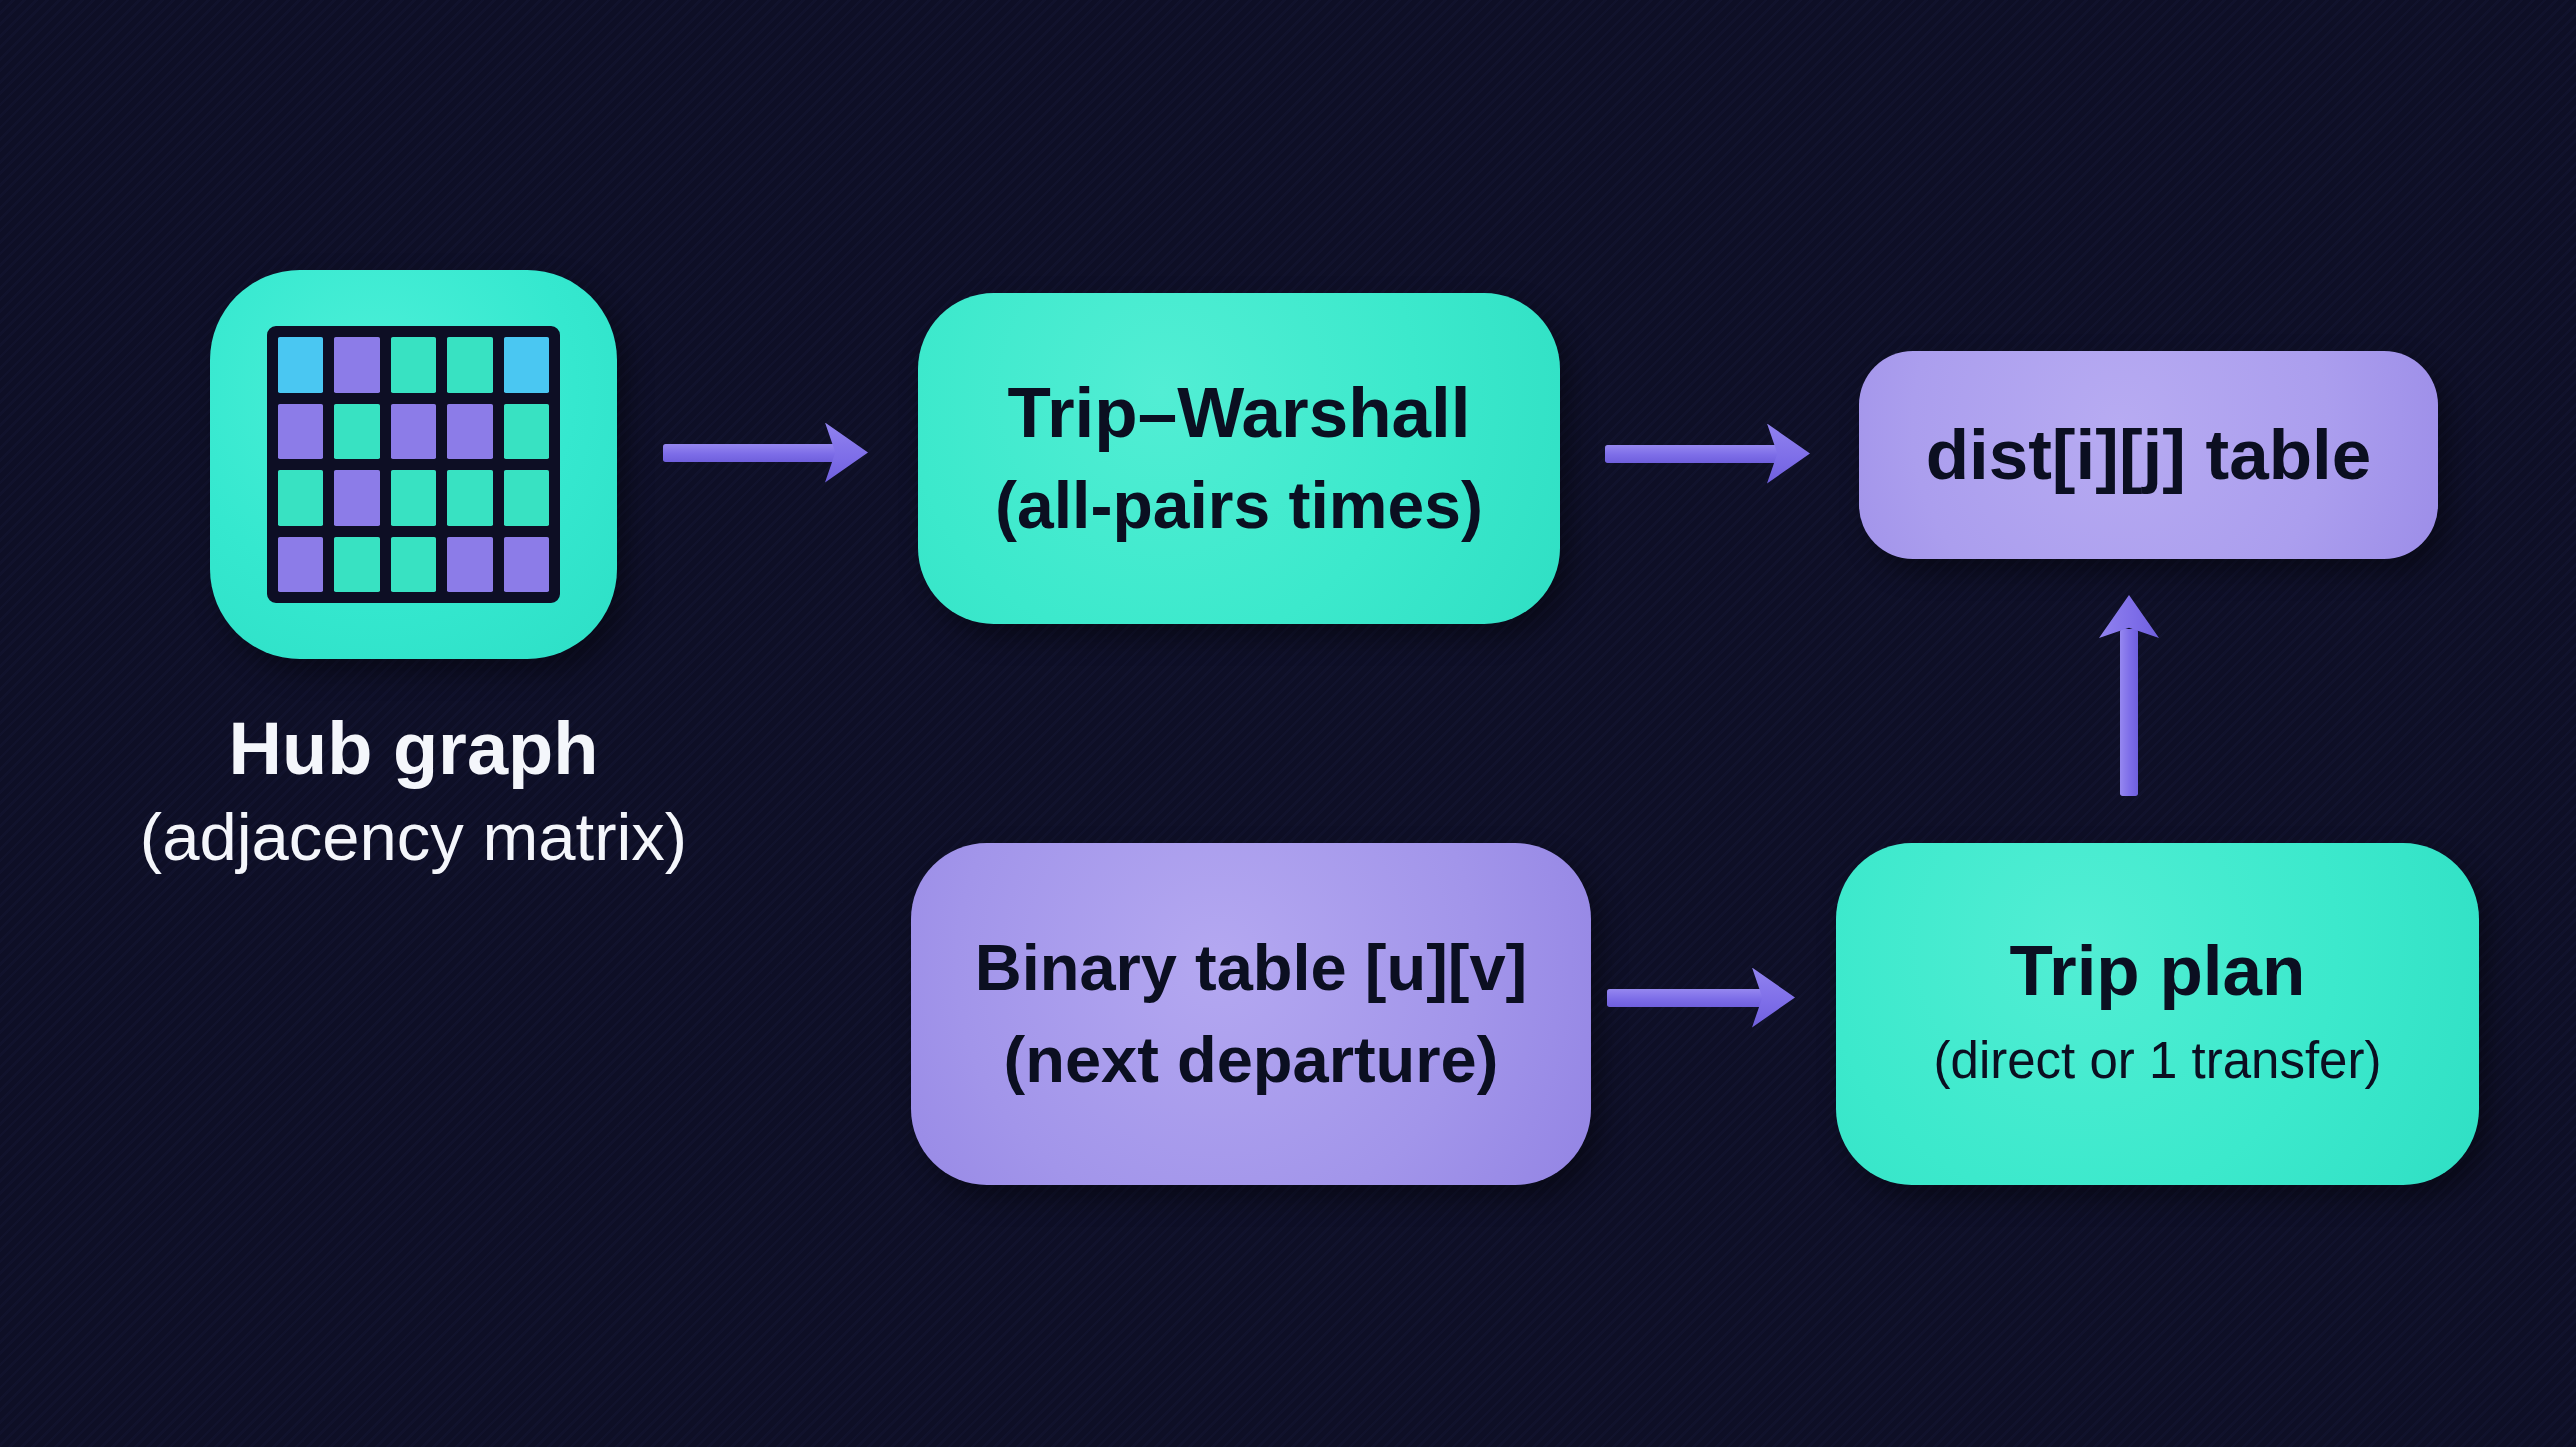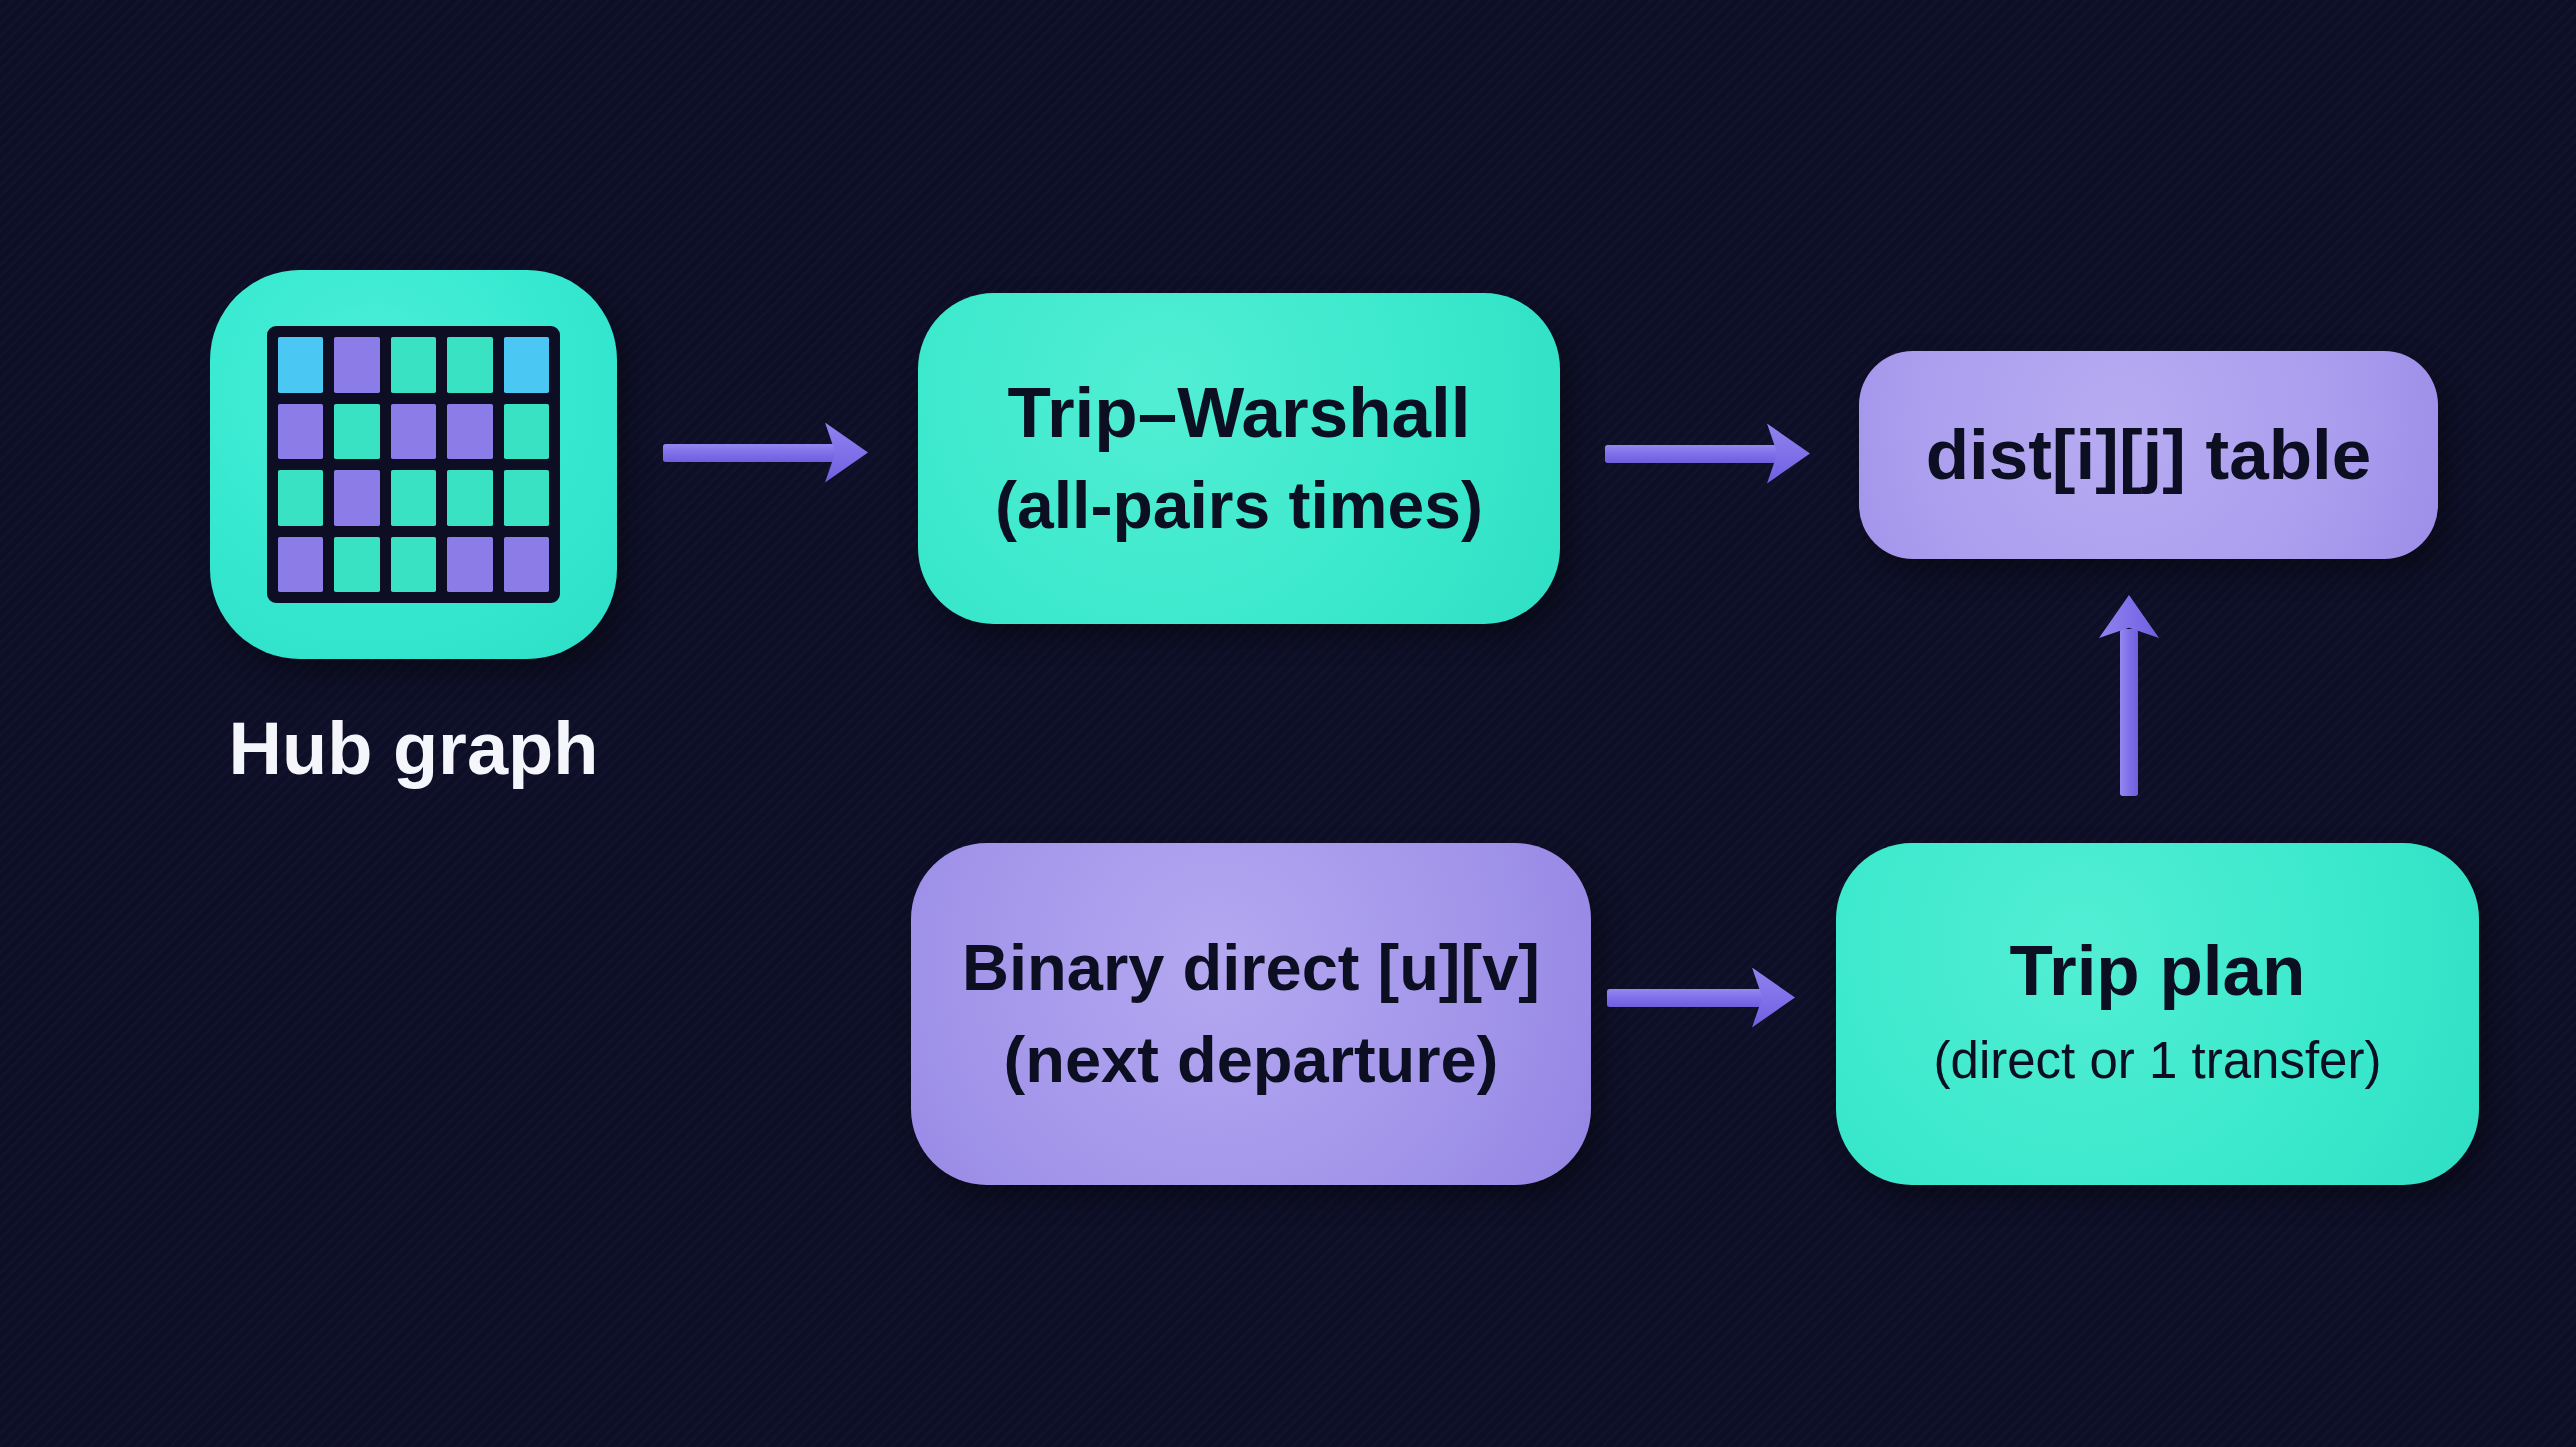--- a/index.html
+++ b/index.html
@@ -153,33 +153,34 @@
         <div class="cell" style="background: rgb(140, 124, 232);"></div>
         <div class="cell" style="background: rgb(56, 226, 194);"></div>
         <div class="cell" style="background: rgb(56, 226, 194);"></div>
         <div class="cell" style="background: rgb(140, 124, 232);"></div>
         <div class="cell" style="background: rgb(140, 124, 232);"></div>
       </div>
   </div>
 
   <div class="caption">
     <div class="caption-title">Hub graph</div>
+    <div class="caption-sub">(adjacency matrix)</div>
   </div>
 
   <div class="node teal" style="left:918px; top:293px; width:642px; height:331px;">
     <div class="node-title">Trip–Warshall</div>
     <div class="node-sub-b">(all-pairs times)</div>
   </div>
 
   <div class="node purple-light" style="left:1859px; top:351px; width:579px; height:208px; border-radius:54px;">
     <div class="node-title">dist[i][j] table</div>
   </div>
 
   <div class="node purple" style="left:911px; top:843px; width:680px; height:342px;">
-    <div class="node-title small">Binary direct [u][v]</div>
+    <div class="node-title small">Binary table [u][v]</div>
     <div class="node-sub-b small">(next departure)</div>
   </div>
 
   <div class="node teal" style="left:1836px; top:843px; width:643px; height:342px;">
     <div class="node-title">Trip plan</div>
     <div class="node-sub-r">(direct or 1 transfer)</div>
   </div>
 
   <div class="arrow-right" style="left:663px; top:420px; width:205px;">
     <div class="shaft"></div>

